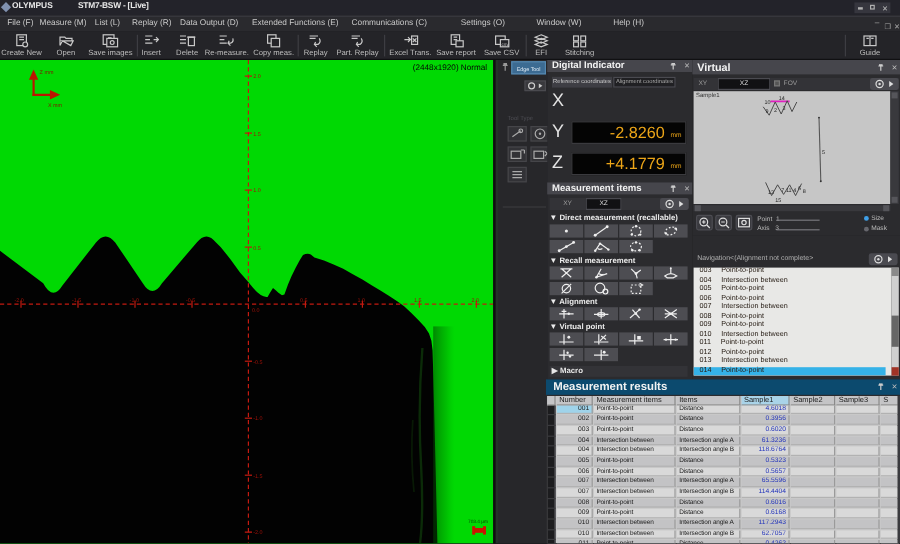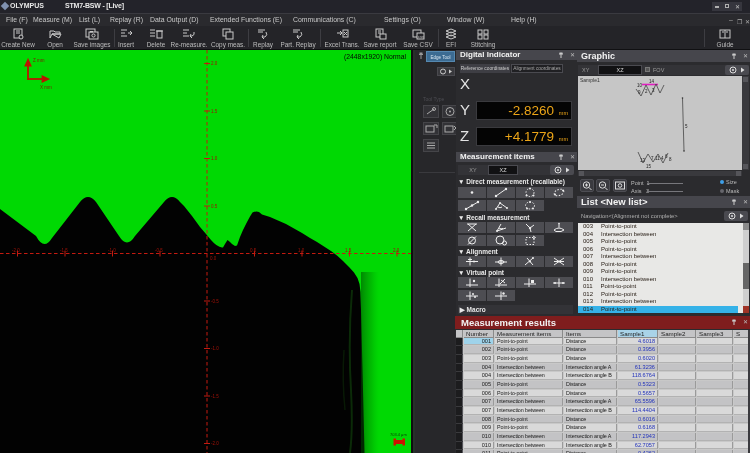--- a/index.html
+++ b/index.html
@@ -512,21 +512,21 @@
           <line x1="8" y1="6" x2="20" y2="6" stroke="#eee"></line>
           <line x1="14" y1="1.5" x2="14" y2="10" stroke="#eee"></line>
           <circle cx="16.5" cy="3.5" r="1.2" fill="#eee"></circle>
         </svg>
       </div>
   <div class="abs" style="left:2px;top:153px;width:115px;height:9px;background:#333337;color:#e8e8e8;font-size:6.5px;font-weight:bold;line-height:9px;">&nbsp;▶ Macro</div>
 </div>
 
 <div class="abs" id="graphic" style="left:577px;top:50px;width:173px;height:146px;background:#2b2b2e;">
   <div class="abs" style="left:0;top:0;width:173px;height:12px;background:#46464c;">
-    <div class="abs" style="left:4px;top:1px;font-size:9px;font-weight:bold;color:#f2f2f2;">Graphic</div>
+    <div class="abs" style="left:4px;top:1px;font-size:9px;font-weight:bold;color:#f2f2f2;">Virtual</div>
     <svg class="abs" style="right:12px;top:3px;" width="7" height="7">
           <path d="M1,2 L5,2 M3,2 L3,6" stroke="#ccc"></path>
           <rect x="1.5" y="0.5" width="3" height="1.5" fill="#ccc"></rect>
         </svg>
     <div class="abs" style="right:2px;top:2px;font-size:6px;color:#bbb;">✕</div>
   </div>
   <div class="abs" style="left:1px;top:15px;width:171px;height:10px;background:#333337;"></div>
   <div class="abs" style="left:1px;top:15px;width:28px;height:10px;color:#9a9a9a;font-size:5.5px;line-height:10px;"><span style="margin-left:4px;">XY</span></div>
   <div class="abs" style="left:21px;top:15px;width:44px;height:10px;background:#111113;border:1px solid #4a4a50;color:#d8d8d8;font-size:5.5px;text-align:center;line-height:9px;">XZ</div>
   <div class="abs" style="left:68px;top:17px;width:5px;height:5px;background:#555;border:1px solid #777;"></div>
@@ -599,28 +599,20 @@
   <div class="abs" style="left:54px;top:138px;font-size:5.5px;color:#bbb;">Axis&nbsp;&nbsp; 3</div>
   <div class="abs" style="left:70px;top:133px;width:36px;height:1px;background:#77777c;"></div>
   <div class="abs" style="left:70px;top:141px;width:36px;height:1px;background:#77777c;"></div>
   <div class="abs" style="left:143px;top:130px;width:4px;height:4px;border-radius:50%;background:#3fa0e8;"></div>
   <div class="abs" style="left:149px;top:129px;font-size:5.5px;color:#bbb;">Size</div>
   <div class="abs" style="left:143px;top:139px;width:4px;height:4px;border-radius:50%;background:#66666c;"></div>
   <div class="abs" style="left:149px;top:138px;font-size:5.5px;color:#bbb;">Mask</div>
 </div>
 
 <div class="abs" id="listpanel" style="left:577px;top:196px;width:173px;height:120px;background:#2b2b2e;">
-  <div class="abs" style="left:0;top:0;width:173px;height:12px;background:#46464c;">
-    <div class="abs" style="left:4px;top:0px;font-size:9.5px;font-weight:bold;color:#f2f2f2;">List &lt;New list&gt;</div>
-    <svg class="abs" style="right:12px;top:3px;" width="7" height="7">
-          <path d="M1,2 L5,2 M3,2 L3,6" stroke="#ccc"></path>
-          <rect x="1.5" y="0.5" width="3" height="1.5" fill="#ccc"></rect>
-        </svg>
-    <div class="abs" style="right:2px;top:2px;font-size:6px;color:#bbb;">✕</div>
-  </div>
   <div class="abs" style="left:4px;top:17px;font-size:5.8px;color:#b0b0b0;">Navigation&lt;(Alignment not complete&gt;</div>
   <div class="abs" style="left:147px;top:15px;width:24px;height:10px;background:#4a4a50;border-radius:2px;">
     <svg width="24" height="10">
           <circle cx="8" cy="5" r="3" fill="none" stroke="#ddd"></circle>
           <circle cx="8" cy="5" r="1" fill="#ddd"></circle>
           <path d="M16,2.5 L19.5,5 L16,7.5 Z" fill="#ddd"></path>
         </svg>
   </div>
   <div class="abs" style="left:1px;top:27px;width:165px;height:90px;background:#e8e8e6;overflow:hidden;">
     <div class="lrow" style="top:0px;"><span style="margin-left:5px;">003</span><span style="margin-left:8px;">Point-to-point</span></div>
@@ -637,21 +629,21 @@
     <div class="lrow" style="top:82.5px;background:#35b2e8;"><span style="margin-left:5px;">014</span><span style="margin-left:8px;">Point-to-point</span></div>
   </div>
   <div class="abs" style="left:166px;top:27px;width:6px;height:90px;background:#cfcfcf;">
     <div class="abs" style="left:0;top:0;width:6px;height:7px;background:#8a8a8a;"></div>
     <div class="abs" style="left:0;top:40px;width:6px;height:26px;background:#666;"></div>
     <div class="abs" style="left:0;bottom:0;width:6px;height:7px;background:#a03326;"></div>
   </div>
 </div>
 
 <div class="abs" id="results" style="left:455px;top:316px;width:295px;height:137px;background:#2b2b2e;overflow:hidden;">
-  <div class="abs" style="left:0;top:0;width:295px;height:13px;background:#7f1d1d;">
+  <div class="abs" style="left:0;top:0;width:295px;height:13px;background:#0c4a6e;">
     <div class="abs" style="left:6px;top:1px;font-size:9.5px;font-weight:bold;color:#f2f2f2;">Measurement results</div>
     <svg class="abs" style="right:12px;top:3px;" width="7" height="7">
           <path d="M1,2 L5,2 M3,2 L3,6" stroke="#ccc"></path>
           <rect x="1.5" y="0.5" width="3" height="1.5" fill="#ccc"></rect>
         </svg>
     <div class="abs" style="right:2px;top:2px;font-size:6px;color:#bbb;">✕</div>
   </div>
   <div class="abs" id="rtable" style="left:1px;top:14px;width:292px;height:123px;background:#c8c8c8;font-size:6px;color:#1a1a1a;">
         <div style="position:absolute;left:0px;top:0;width:7px;height:7.75px;background:#c4c4c6;border-right:1px solid #8a8a8a;border-bottom:1px solid #8a8a8a;font-size:6.2px;color:#222;line-height:7.75px;padding-left:2px;"></div>
         <div style="position:absolute;left:8px;top:0;width:30px;height:7.75px;background:#c4c4c6;border-right:1px solid #8a8a8a;border-bottom:1px solid #8a8a8a;font-size:6.2px;color:#222;line-height:7.75px;padding-left:2px;">Number</div>

